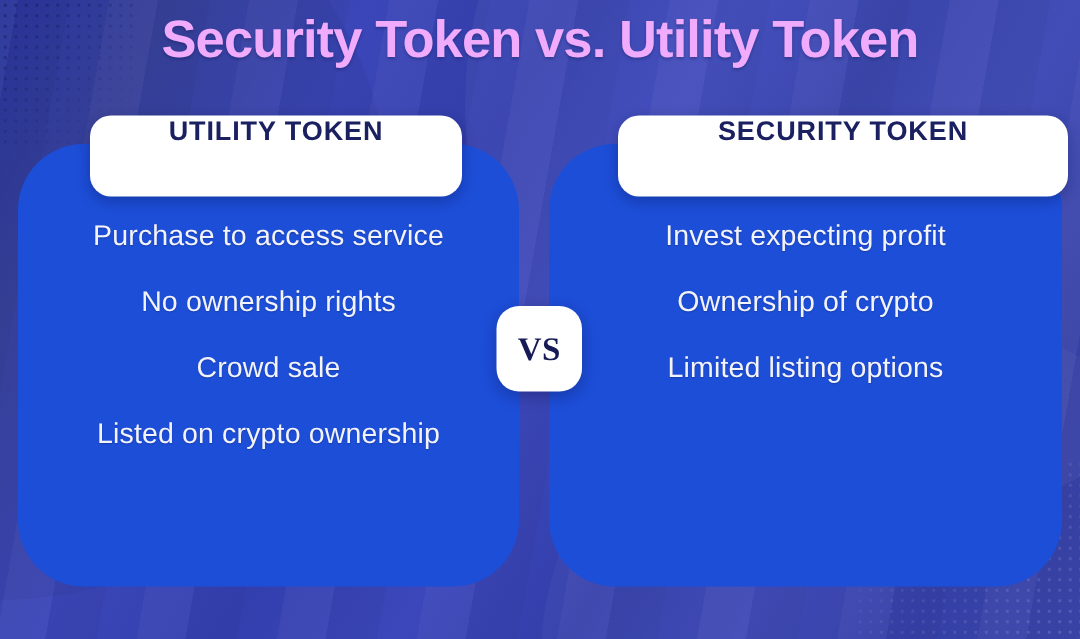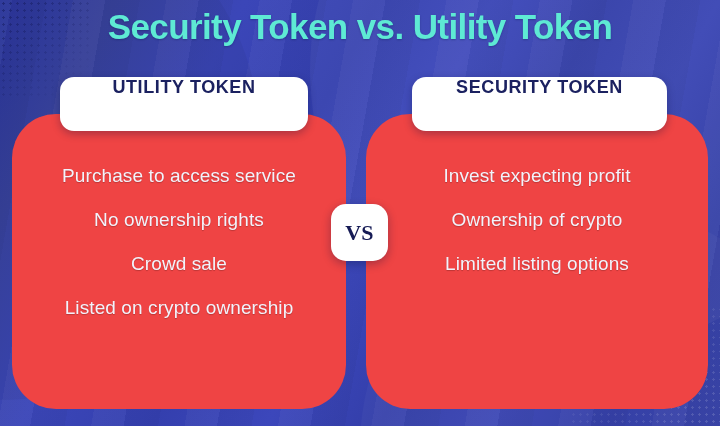--- a/index.html
+++ b/index.html
@@ -76,34 +76,34 @@
   .dots-br { right:0; bottom:0; width:150px; height:120px;
     background-image:radial-gradient(rgba(255,255,255,0.16) 1px, transparent 1.1px);
     -webkit-mask-image:linear-gradient(315deg, #000 0%, rgba(0,0,0,0.3) 65%, transparent 90%);
             mask-image:linear-gradient(315deg, #000 0%, rgba(0,0,0,0.3) 65%, transparent 90%); }
 
   
   .title {
     position:absolute;
     left:0; right:0; top:6px;
     text-align:center;
-    color:#5eead4;
+    color:#f0abfc;
     font-size:35px;
     font-weight:bold;
     letter-spacing:-0.6px;
     line-height:42px;
     white-space:nowrap;
     text-shadow:0 1px 2px rgba(10,14,60,0.28);
   }
 
   
   .panel {
     position:absolute;
-    top:114px; height:295px;
-    background:#ef4444;
+    top:96px; height:295px;
+    background:#1d4ed8;
     border-radius:44px;
   }
   .panel-left  { left:12px;  width:334px; }
   .panel-right { left:366px; width:342px; }
 
   .items {
     position:absolute;
     left:0; right:0; top:50px;
     display:flex;
     flex-direction:column;
@@ -132,21 +132,21 @@
     box-shadow:0 3px 9px rgba(8,12,55,0.30);
   }
   .badge span {
     color:#1b2160;
     font-size:18px;
     font-weight:bold;
     letter-spacing:0.6px;
     white-space:nowrap;
   }
   .badge-left  { left:60px;  width:248px; }
-  .badge-right { left:412px; width:255px; }
+  .badge-right { left:412px; width:300px; }
 
   
   .vs {
     position:absolute;
     left:331px; top:204px;
     width:57px; height:57px;
     background:#ffffff;
     border-radius:15px;
     display:flex;
     align-items:center;

